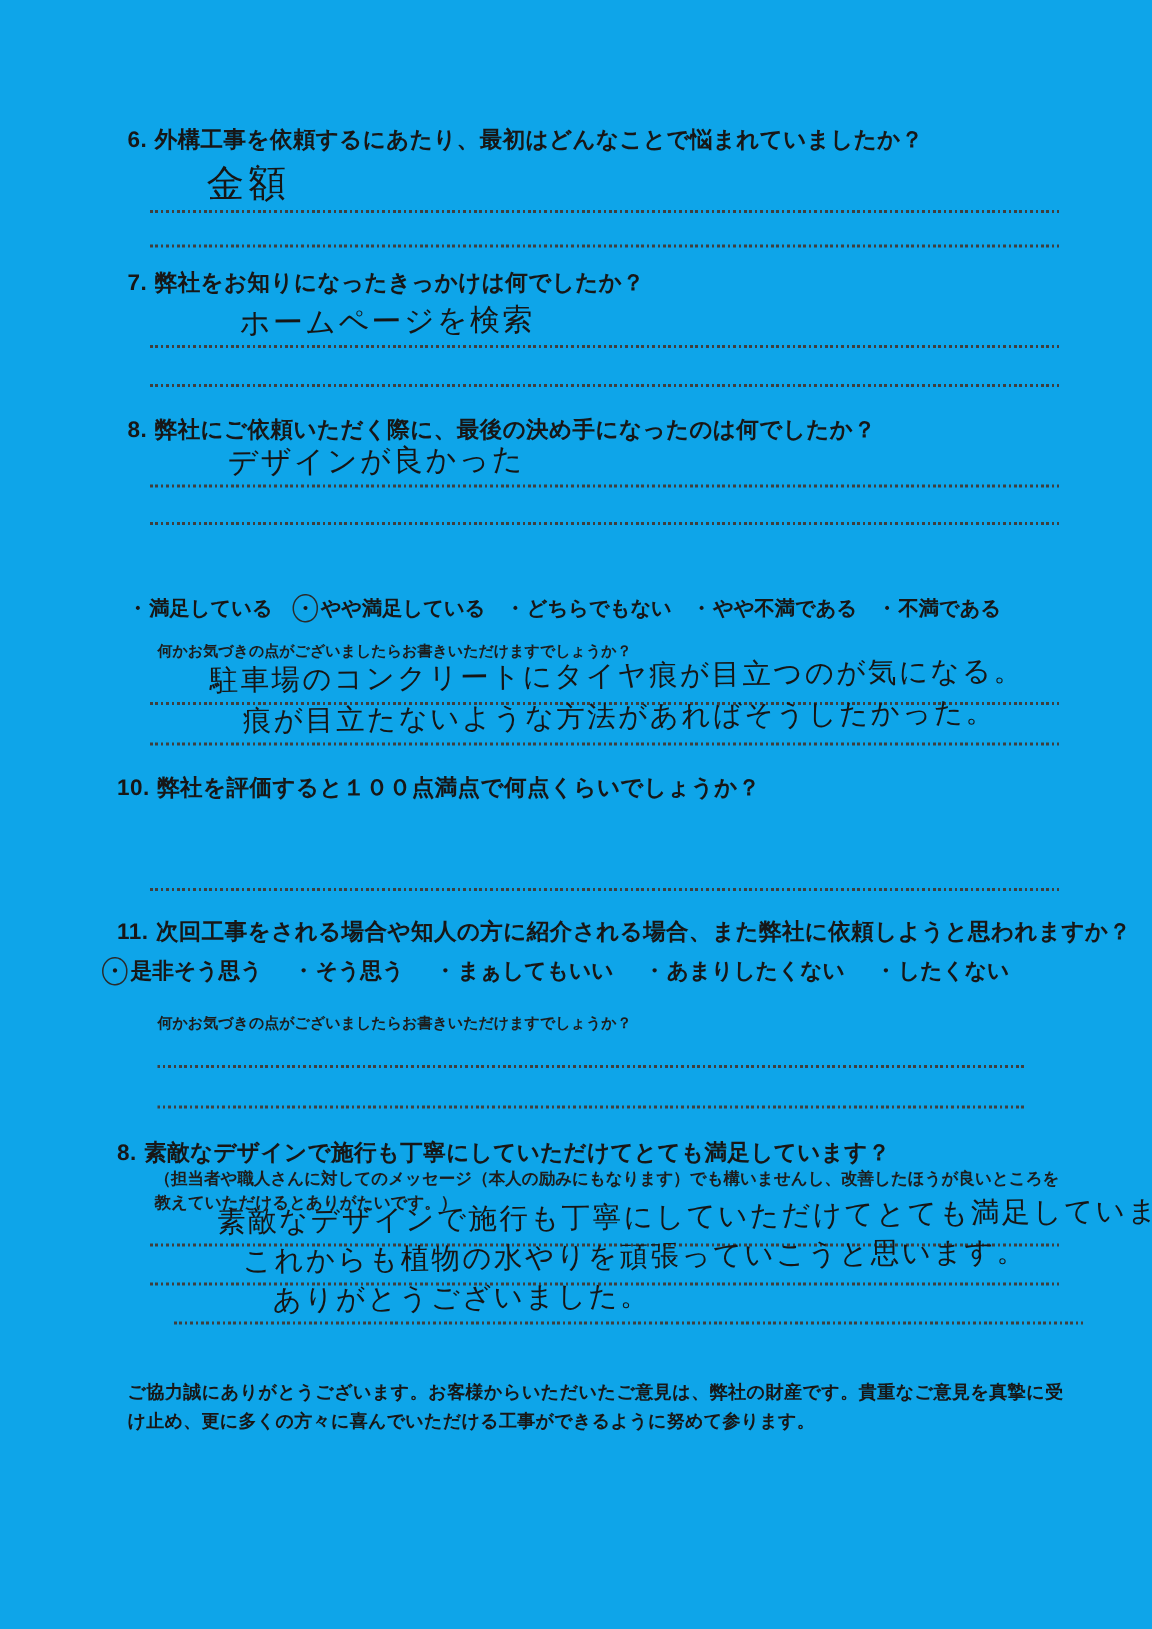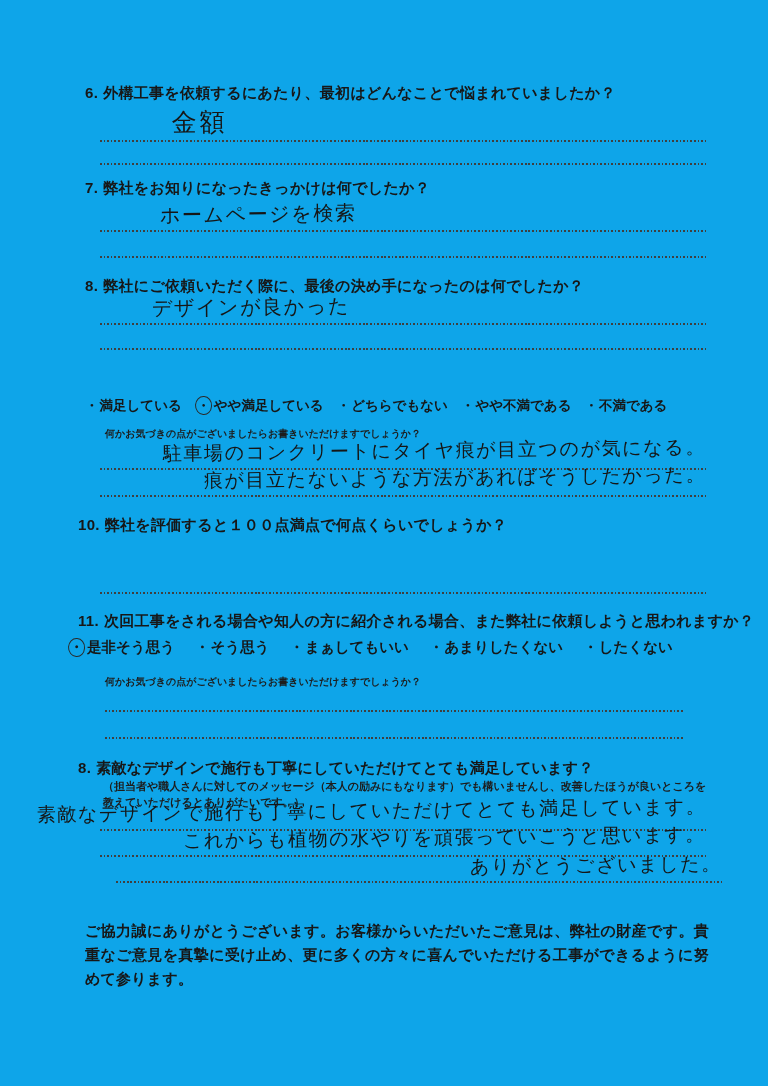--- a/index.html
+++ b/index.html
@@ -4,48 +4,48 @@
 <style>
   html,body{margin:0;padding:0;background:#ffffff;}
   body{font-family:"Liberation Sans","DejaVu Sans",sans-serif;color:#1b1b1b;}
   .sheet{position:relative;width:768px;height:1086px;background:#0ea5e9;overflow:hidden;}
 
   .qtitle{position:absolute;font-size:15px;font-weight:700;white-space:nowrap;letter-spacing:.3px;color:#171717;}
   .qnum{margin-right:5px;}
 
   .ansline{position:absolute;height:40px;display:flex;align-items:flex-end;
     background:repeating-linear-gradient(90deg,#3f3f3f 0 1.7px,transparent 1.7px 3.6px) left bottom/100% 2.1px no-repeat;}
-  .ansline.short{height:30px;justify-content:flex-end;}
+  .ansline.short{height:30px;}
 
   .hw{font-size:20px;color:#161616;white-space:nowrap;letter-spacing:1.6px;
     transform:rotate(-0.7deg);transform-origin:left bottom;padding-bottom:3px;font-weight:500;}
   .hw-lg{font-size:25px;letter-spacing:3px;}
 
   .optrow{position:absolute;display:flex;align-items:center;font-weight:700;white-space:nowrap;color:#171717;}
   .optrow.q9{font-size:13.5px;gap:13px;}
   .optrow.q11{font-size:14.5px;gap:20px;}
   .opt{display:inline-flex;align-items:center;}
   .bullet{display:inline-block;margin-right:1px;}
   .circled{border:1.7px solid #2a2a2a;border-radius:50% 50% 48% 52%;width:15px;height:17px;
     display:inline-flex;align-items:center;justify-content:center;margin-right:2px;transform:rotate(3deg);}
 
   .subprompt{position:absolute;font-size:10px;font-weight:700;white-space:nowrap;color:#1d1d1d;}
   .note{position:absolute;font-size:11px;font-weight:700;line-height:1.45;color:#1d1d1d;}
-  .footer{position:absolute;font-size:15px;font-weight:700;line-height:1.6;letter-spacing:.2px;color:#171717;text-align:justify;}
+  .footer{position:absolute;font-size:12px;font-weight:700;line-height:1.6;letter-spacing:.2px;color:#171717;text-align:justify;}
 </style>
 </head>
 <body>
 
 <div class="sheet">
 
   <div class="qtitle" style="top:84px;left:85px">
     <span class="qnum">6.</span><span>外構工事を依頼するにあたり、最初はどんなことで悩まれていましたか？</span>
   </div>
   <div class="ansline" style="top:102px;left:100px;width:606px">
-    <span class="hw hw-lg" style="margin-left:72px">金額</span>
+    <span class="hw hw-lg" style="margin-left:38px">金額</span>
   </div>
   <div class="ansline" style="top:125px;left:100px;width:606px"></div>
 
   <div class="qtitle" style="top:179px;left:85px">
     <span class="qnum">7.</span><span>弊社をお知りになったきっかけは何でしたか？</span>
   </div>
   <div class="ansline" style="top:192px;left:100px;width:606px">
     <span class="hw" style="margin-left:60px">ホームページを検索</span>
   </div>
   <div class="ansline" style="top:218px;left:100px;width:606px"></div>

